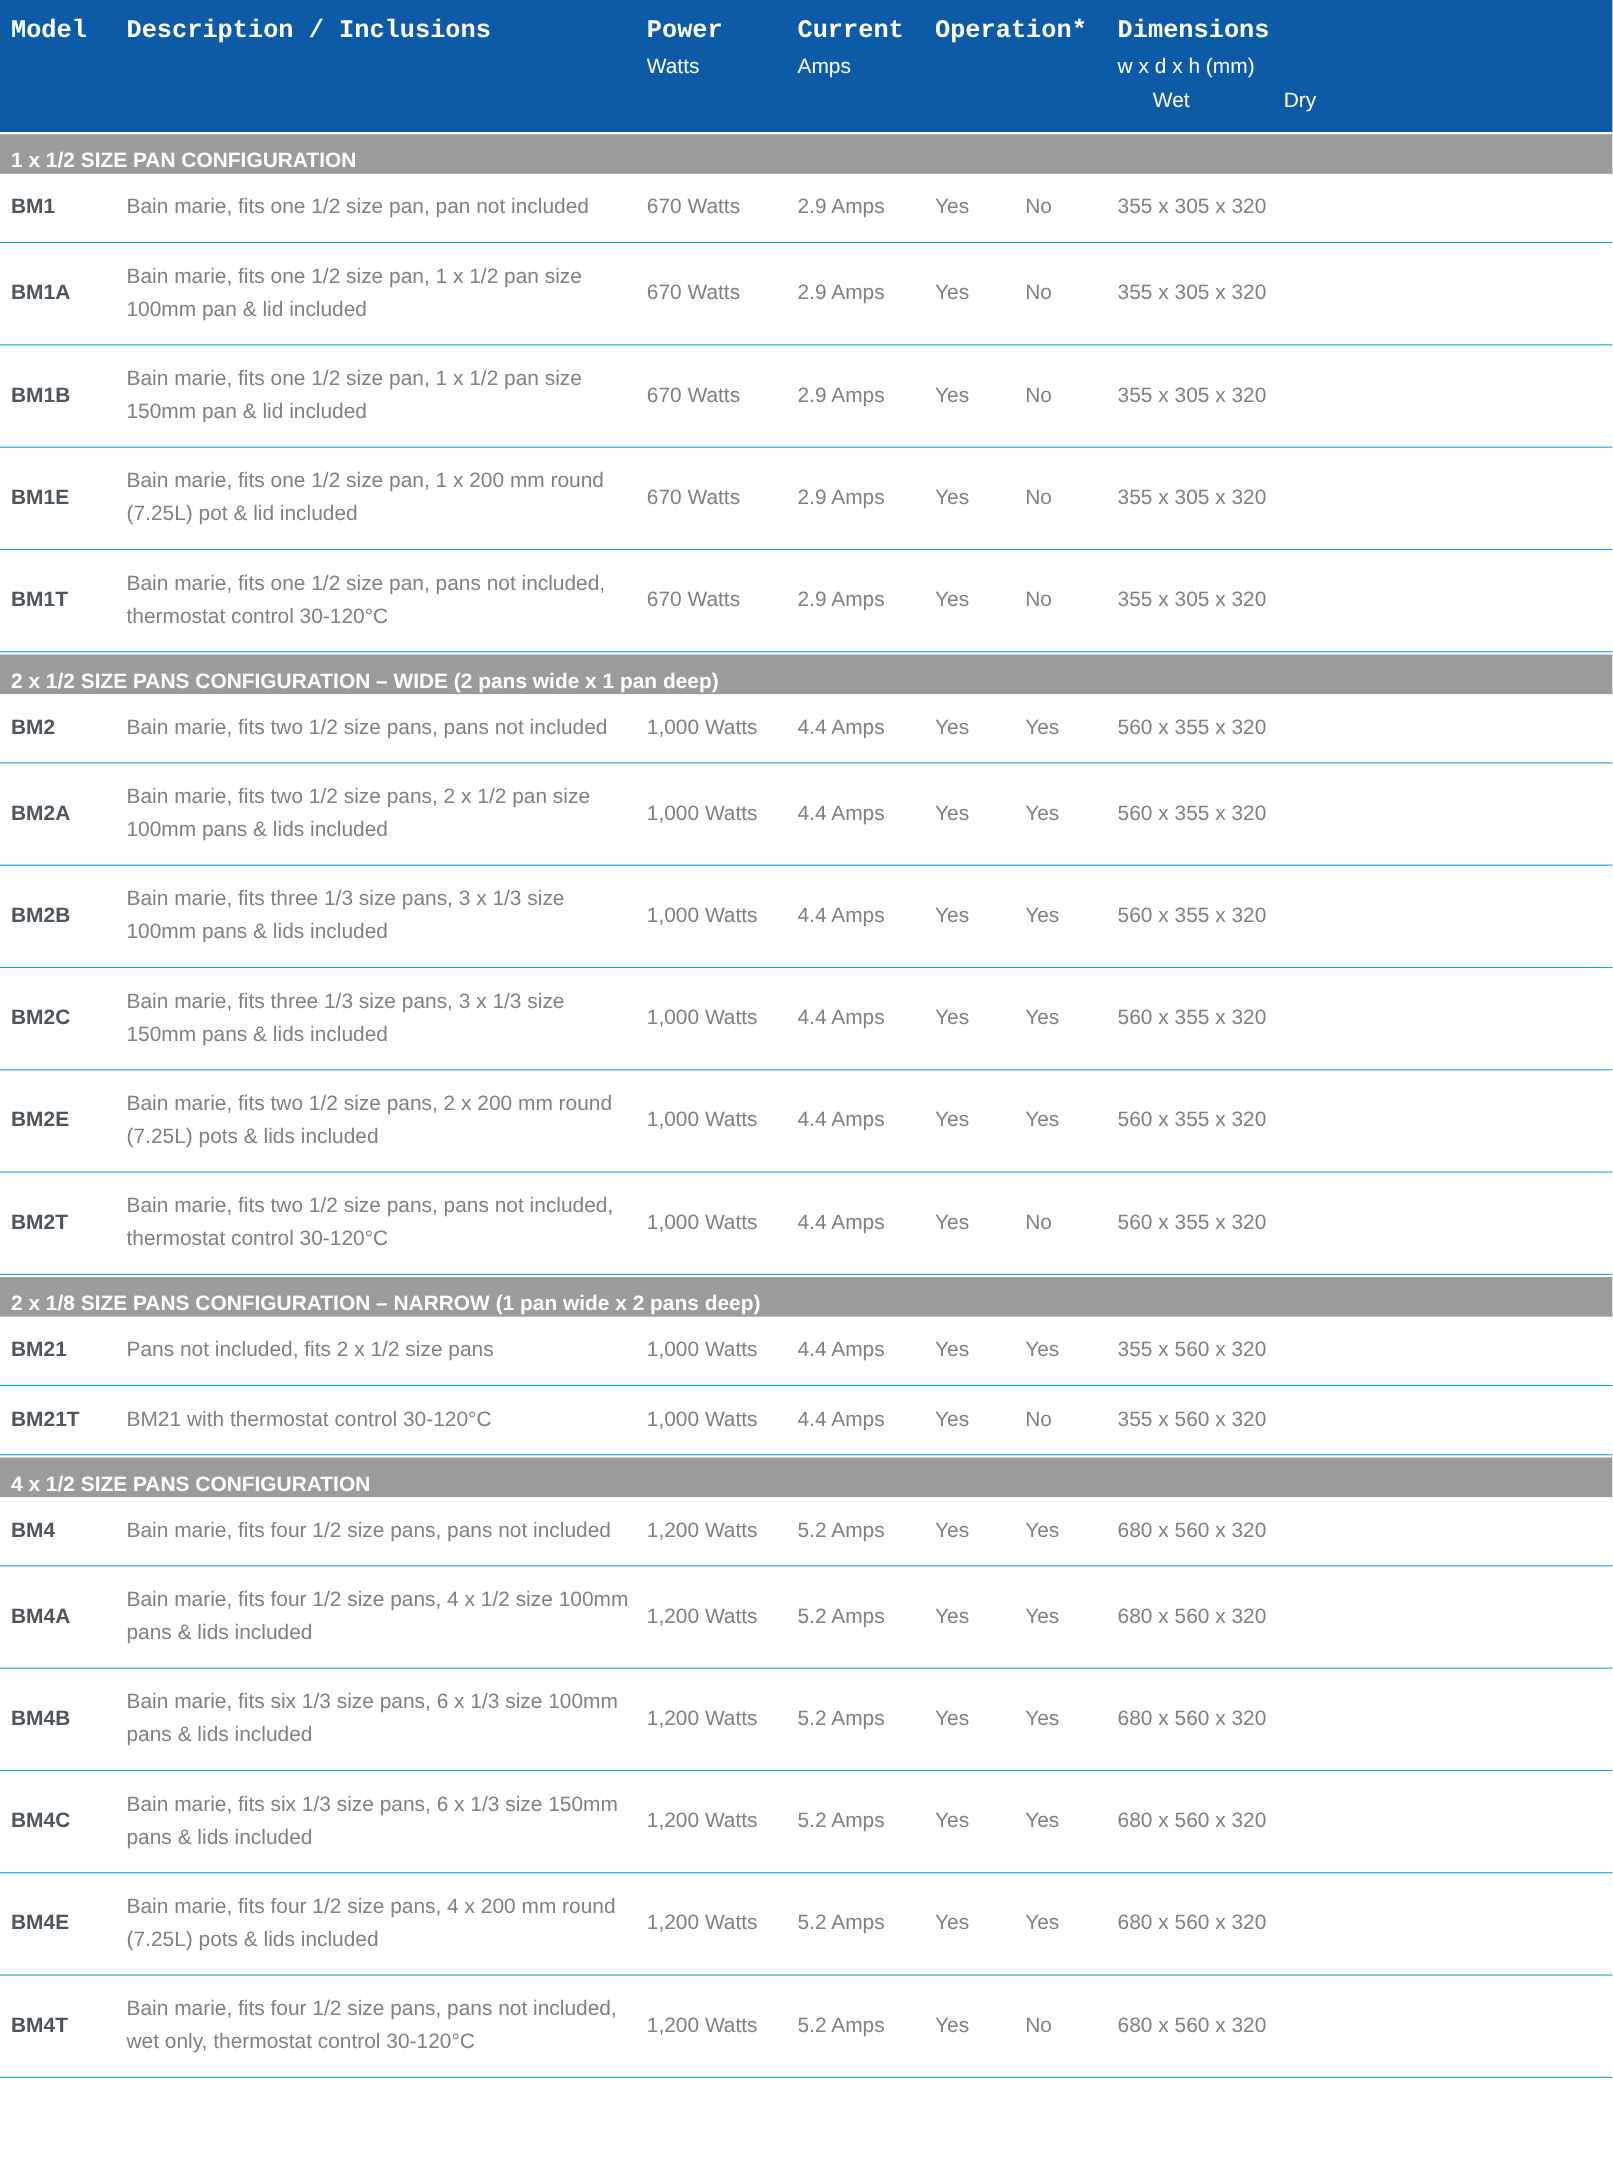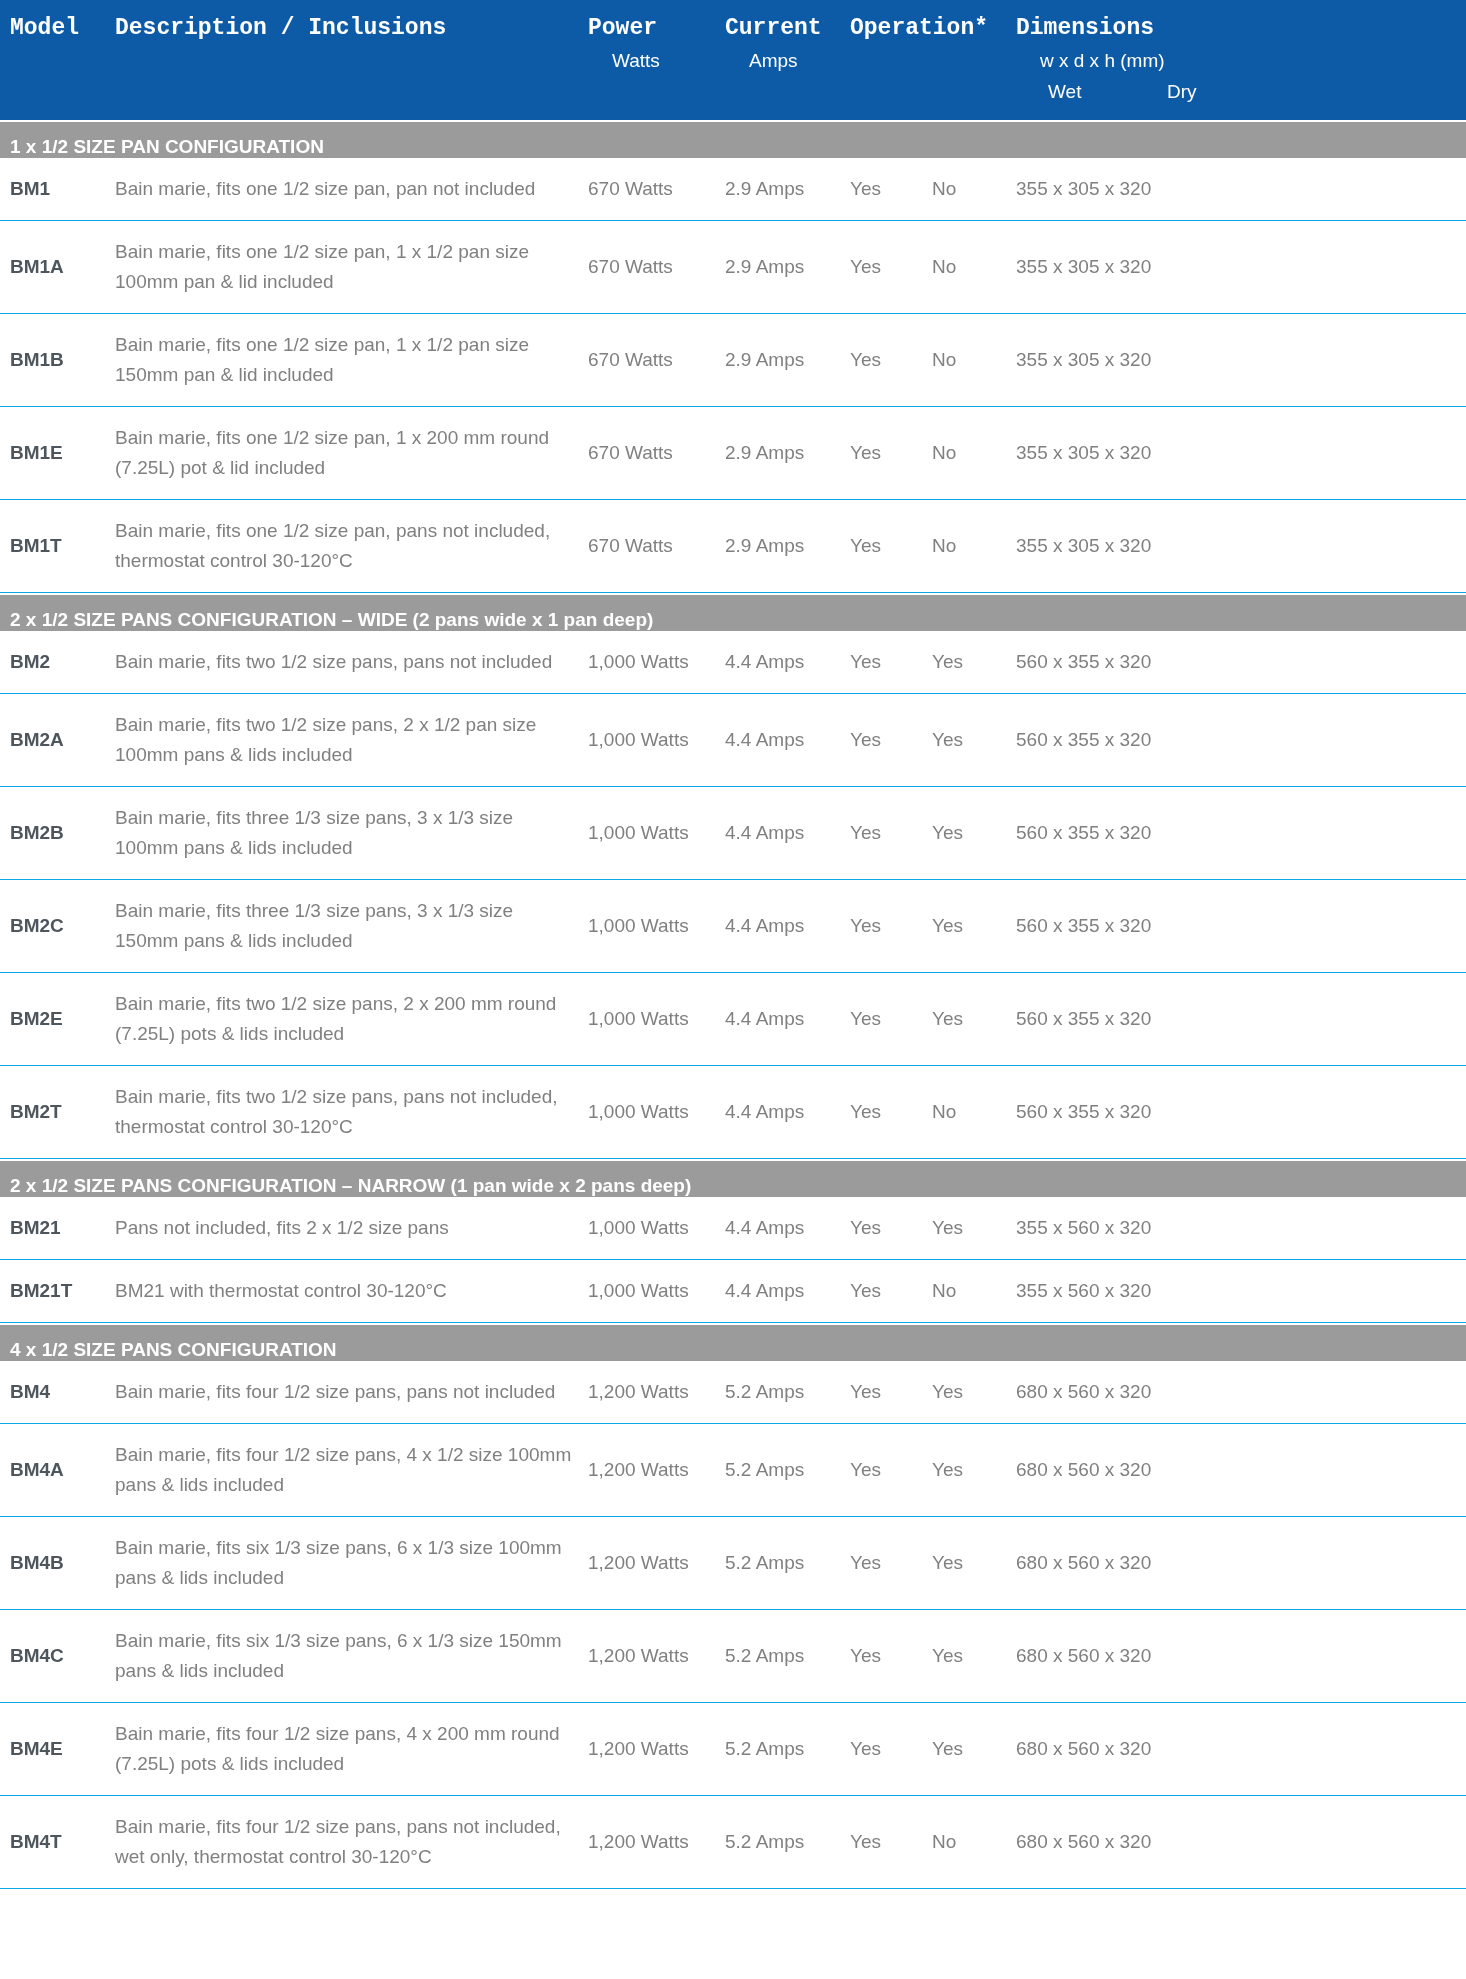--- a/index.html
+++ b/index.html
@@ -22,21 +22,21 @@
   
   .thead {
     background: #0d5ba6;
     color: #ffffff;
     height: 120px;
     padding-top: 10px;
     box-sizing: border-box;
   }
   .hrow { align-items: start; }
   .hrow.r1 { font-size: 23px; font-weight: bold; line-height: 36px; font-family: Liberation Mono, monospace; }
-  .hrow.r2 { font-size: 19px; line-height: 30px; padding-left: 24px; }
+  .hrow.r2 { font-size: 19px; line-height: 30px; }
   .hrow.r3 { font-size: 19px; line-height: 32px; gap: 47px; }
   .hcell { white-space: nowrap; }
   .pad-model { padding-left: 10px; }
   .pad-power, .pad-current { padding-left: 3px; }
   .pad-op { padding-left: 4px; }
   .pad-wet { padding-left: 14px; }
   .pad-dry { padding-left: 4px; }
   .pad-dims { padding-left: 6px; }
   .span2 { grid-column: span 2; }
 
@@ -205,21 +205,21 @@
       </div>
       <div class="trow grid-cols">
         <div class="cell-model">BM2T</div>
         <div class="cell-desc">Bain marie, fits two 1/2 size pans, pans not included, thermostat control 30-120°C</div>
         <div class="cell-power">1,000 Watts</div>
         <div class="cell-current">4.4 Amps</div>
         <div class="cell-wet">Yes</div>
         <div class="cell-dry">No</div>
         <div class="cell-dims">560 x 355 x 320</div>
       </div>
-      <div class="section-band">2 x 1/2 SIZE PANS CONFIGURATION – NARROW (1 pan wide x 2 pans deep)</div>
+      <div class="section-band">2 x 1/8 SIZE PANS CONFIGURATION – NARROW (1 pan wide x 2 pans deep)</div>
       <div class="trow grid-cols">
         <div class="cell-model">BM21</div>
         <div class="cell-desc">Pans not included, fits 2 x 1/2 size pans</div>
         <div class="cell-power">1,000 Watts</div>
         <div class="cell-current">4.4 Amps</div>
         <div class="cell-wet">Yes</div>
         <div class="cell-dry">Yes</div>
         <div class="cell-dims">355 x 560 x 320</div>
       </div>
       <div class="trow grid-cols">

